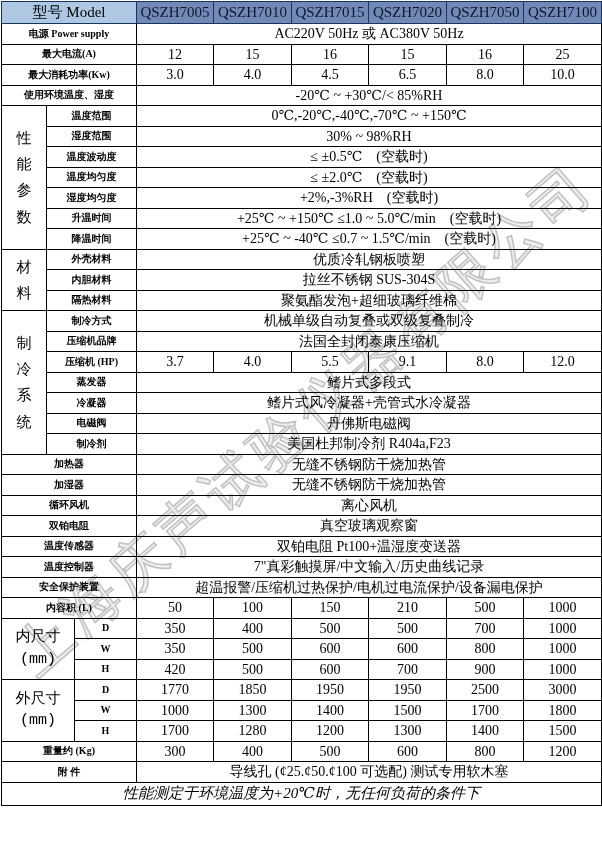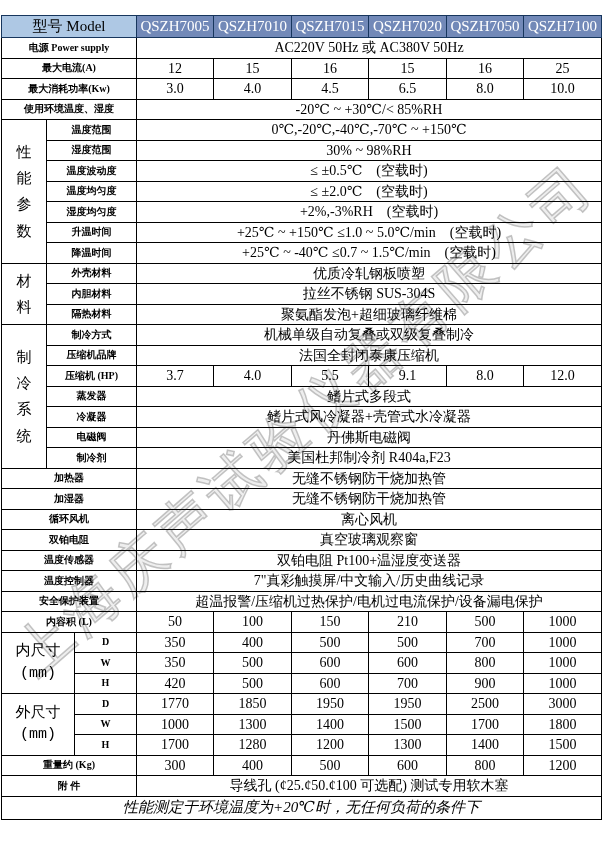--- a/index.html
+++ b/index.html
@@ -22,35 +22,35 @@
     color:rgba(160,160,160,0.18);
     -webkit-text-stroke:1.5px rgba(150,150,150,0.55);
     z-index:0;
     pointer-events:none;
   }
   table.spec {
     position:relative; z-index:1;
     border-collapse:collapse;
     table-layout:fixed;
     width:600px;
-    margin:15px 0 0 1px;
+    margin:1px 0 0 1px;
     background:transparent;
   }
   td {
     border:1px solid #000000;
     text-align:center;
     vertical-align:middle;
     font-size:14px;
     color:#000000;
     padding:0 2px;
     height:19.5px;
     line-height:1.25;
   }
   td.hl { background:#AEC8E4; font-size:15px; border-color:#17365D; height:21px; }
-  td.hm { background:#7289B8; color:#ffffff; font-size:15px; border-color:#17365D; height:21px; }
+  td.hm { background:#7289B8; color:#0f172a; font-size:15px; border-color:#17365D; height:21px; }
   td.g  { white-space:pre-line; font-size:15px; line-height:1.75; }
   td.g2 { white-space:pre-line; font-size:15px; line-height:1.45;font-family:Liberation Mono, monospace; }
   td.lb { font-size:10px;font-weight:bold; }
   td.val{ font-size:14px; }
   td.note { font-size:15px; height:22px;font-style:italic; }
 </style>
 </head>
 <body>
 
 <div class="watermark">上海庆声试验仪器有限公司</div>

